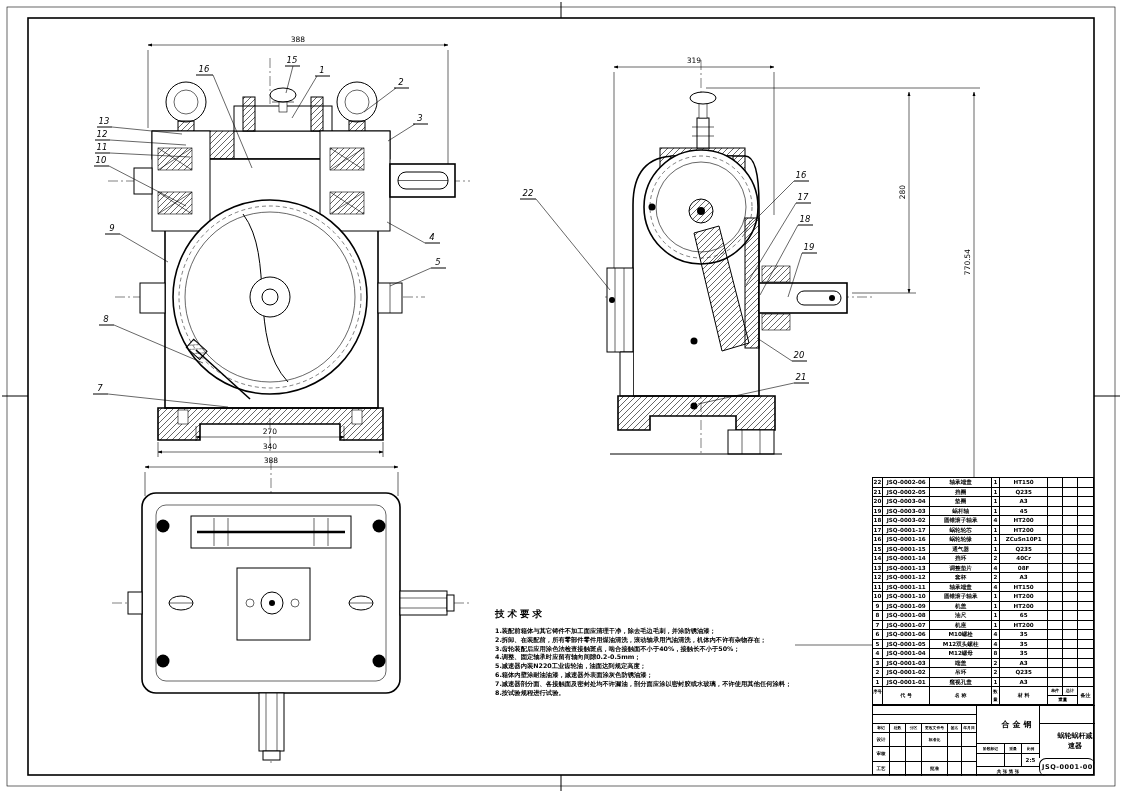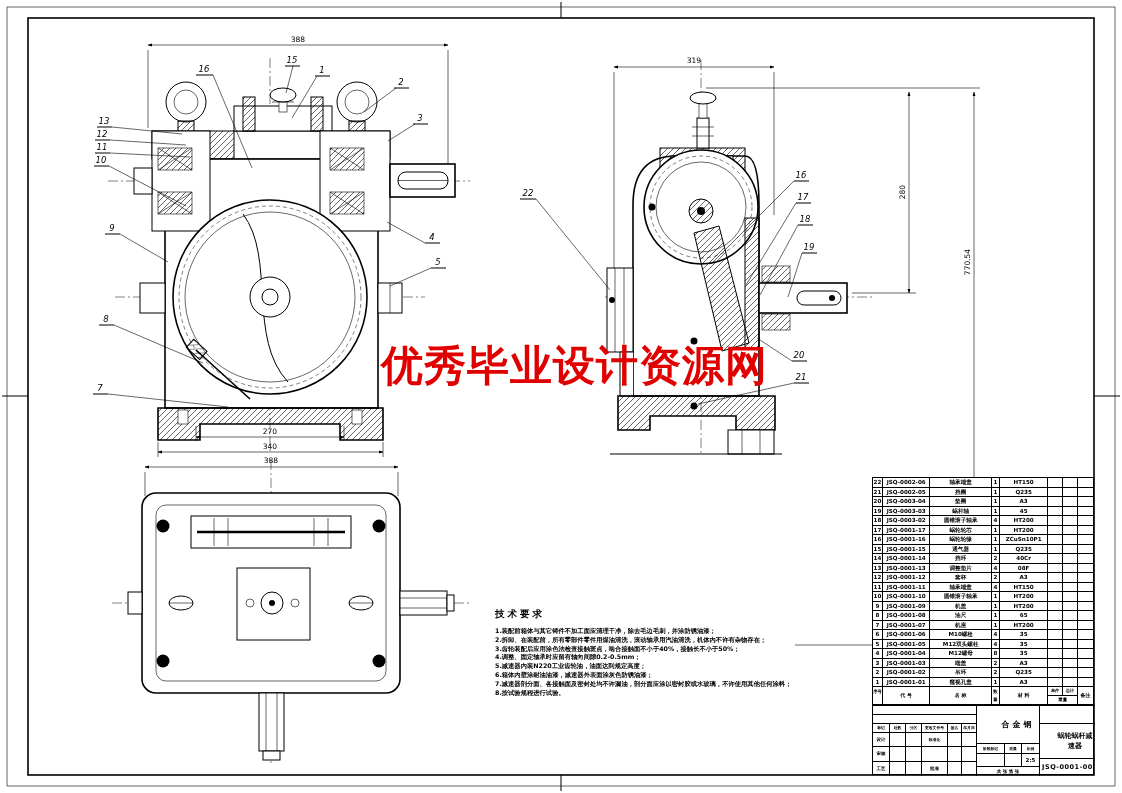--- a/index.html
+++ b/index.html
@@ -381,21 +381,20 @@
 
     <g>
       <rect x="259" y="693" width="25" height="58" class="med wfill"></rect>
       <line x1="266" y1="693" x2="266" y2="751" class="thin"></line>
       <line x1="277" y1="693" x2="277" y2="751" class="thin"></line>
       <rect x="263" y="751" width="17" height="9" class="med wfill"></rect>
     </g>
   </g>
 </svg>
 
-<div class="wm1">优秀毕业设计资源网</div>
 
 <div class="tech">
   <div class="tr-title">技术要求</div>
   <div>
 
   <div class="tr-item">1.装配前箱体与其它铸件不加工面应清理干净，除去毛边毛刺，并涂防锈油漆；</div>
         <div class="tr-item">2.拆卸、在装配前，所有零部件零件用煤油清洗，滚动轴承用汽油清洗，机体内不许有杂物存在；</div>
         <div class="tr-item">3.齿轮装配后应用涂色法检查接触斑点，啮合接触面不小于40%，接触长不小于50%；</div>
         <div class="tr-item">4.调整、固定轴承时应留有轴向间隙0.2-0.5mm；</div>
         <div class="tr-item">5.减速器内装N220工业齿轮油，油面达到规定高度；</div>
@@ -706,17 +705,17 @@
     <div class="tb-cell f38" style="left:148px;top:38px;width:18px;height:10px;line-height:9px;">比例</div>
     <div class="tb-cell" style="left:103px;top:48px;width:28px;height:13px;"></div>
     <div class="tb-cell" style="left:131px;top:48px;width:17px;height:13px;"></div>
     <div class="tb-cell" style="left:148px;top:48px;width:18px;height:13px;font-size:5.5px;line-height:12px;">2:5</div>
     <div class="tb-cell" style="left:103px;top:61px;width:63px;height:10px;font-size:4.5px;line-height:9px;">共 张 第 张</div>
 
     <div class="tb-cell" style="left:166px;top:0;width:56px;height:18px;"></div>
     <div class="tb-cell prod" style="left:166px;top:18px;width:56px;height:35px;">
       <span>蜗轮蜗杆减速器</span>
     </div>
-    <div class="tb-cell dwgno" style="left:166px;top:53px;width:56px;height:18px;">JSQ-0001-00</div>
+    <div class="tb-cell dwgno" style="left:166px;top:53px;width:56px;height:18px;border-radius:7px;">JSQ-0001-00</div>
   </div>
 </div>
 
 </div>
 
 </body></html>

